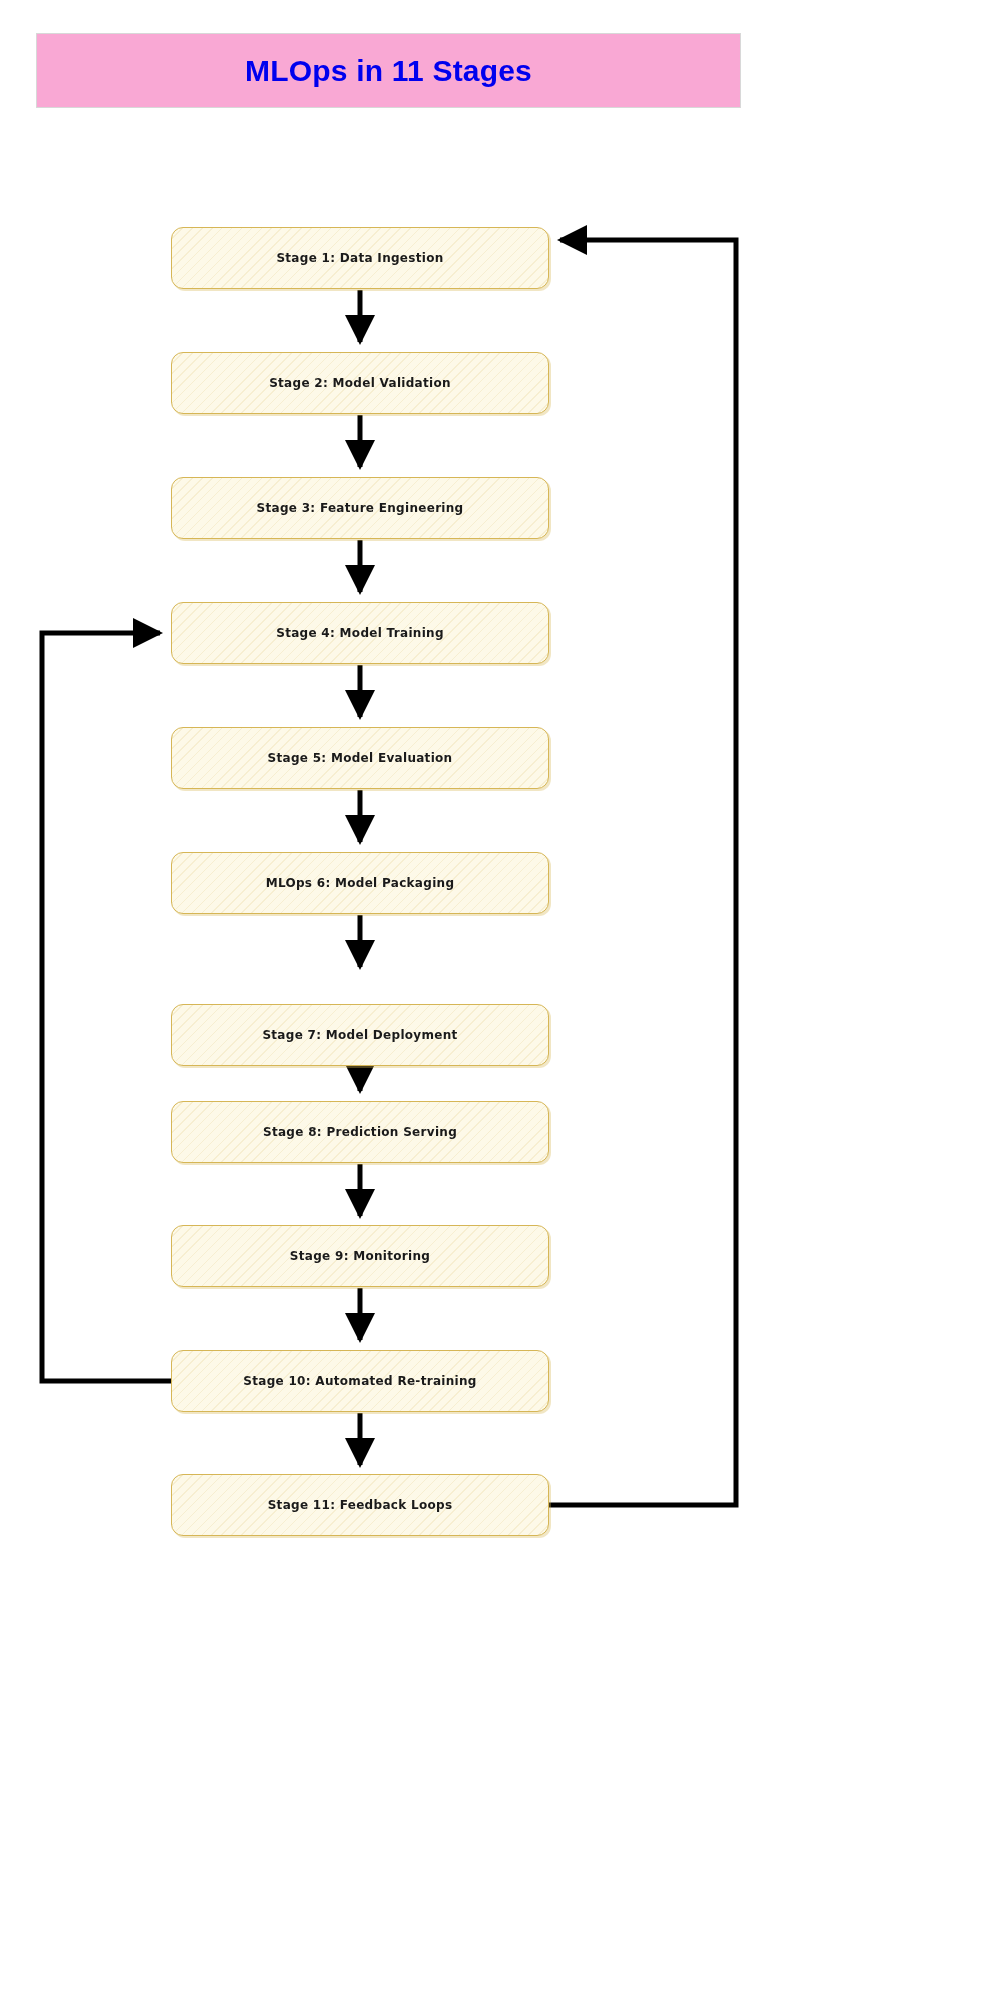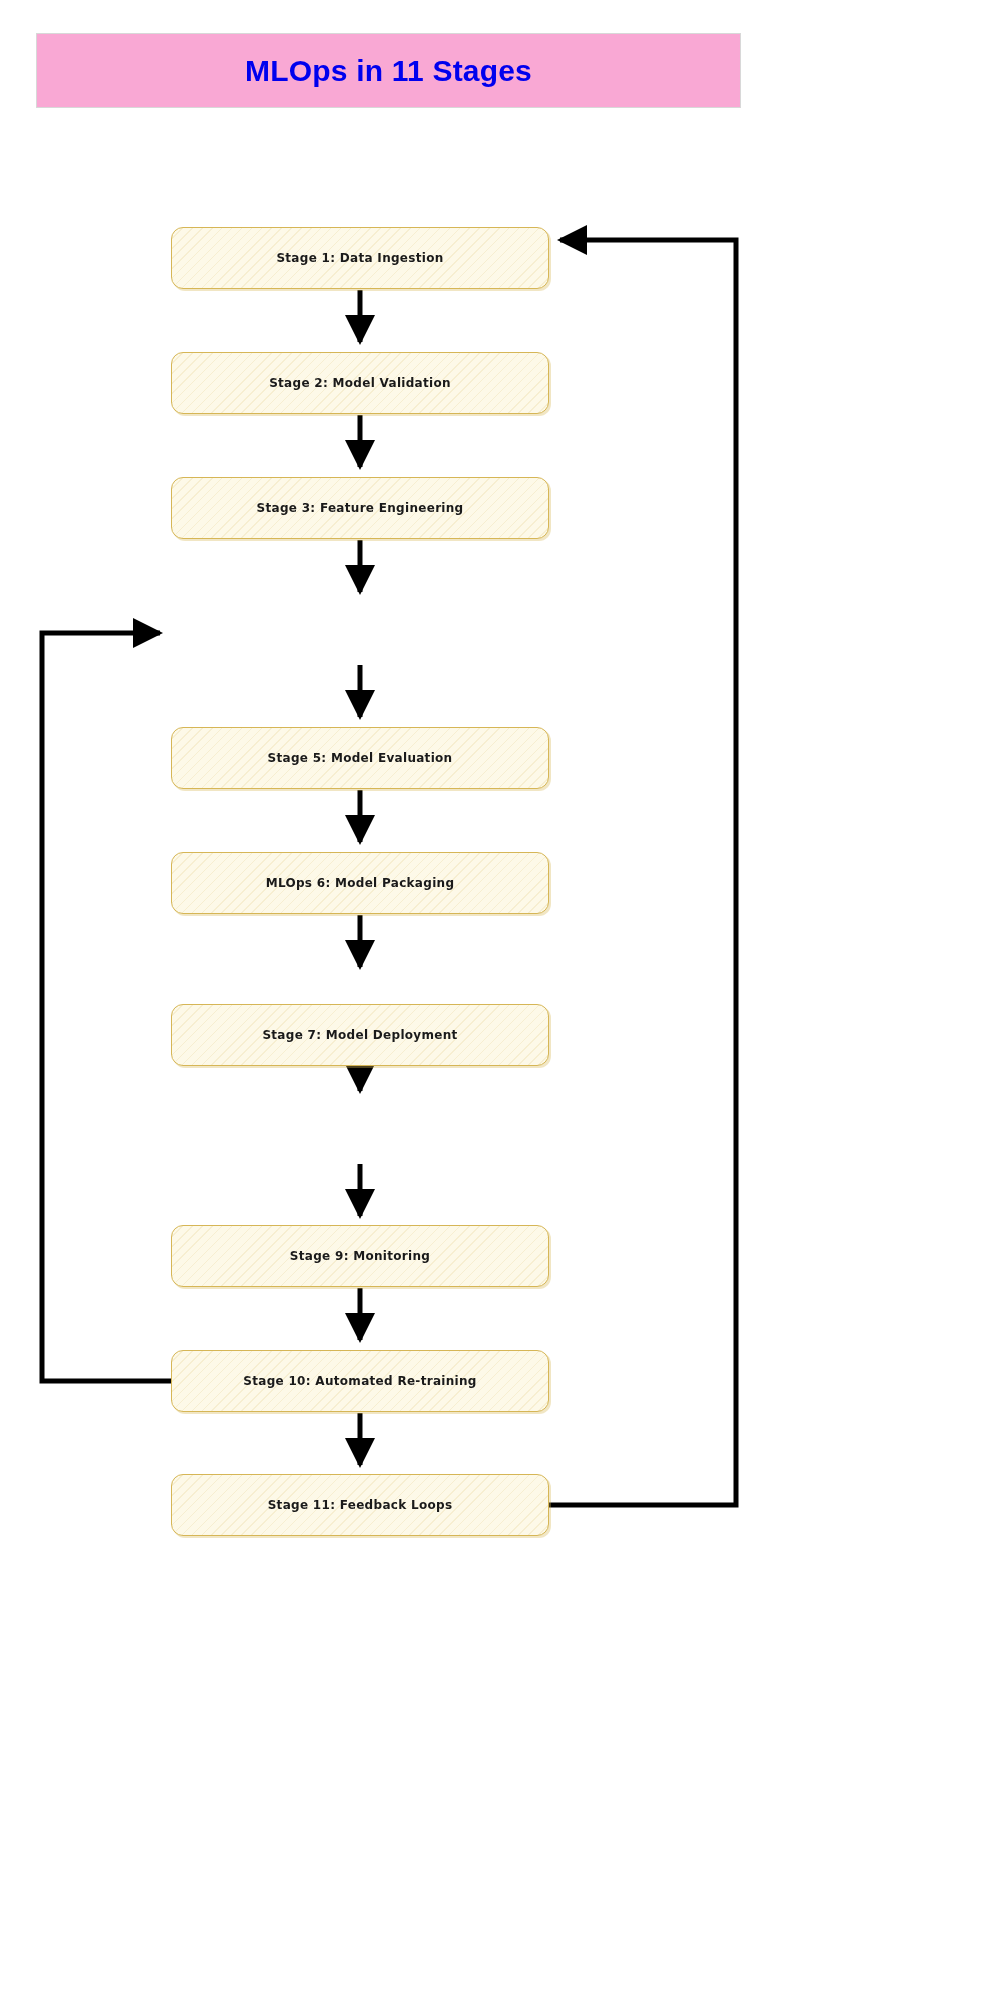--- a/index.html
+++ b/index.html
@@ -119,28 +119,34 @@
 
   <div class="node" style="left:171px; top:227px;">
     <span class="node-label">Stage 1: Data Ingestion</span>
   </div>
   <div class="node" style="left:171px; top:352px;">
     <span class="node-label">Stage 2: Model Validation</span>
   </div>
   <div class="node" style="left:171px; top:477px;align-items:center;">
     <span class="node-label">Stage 3: Feature Engineering</span>
   </div>
+  <div class="node" style="left:171px; top:602px;">
+    <span class="node-label">Stage 4: Model Training</span>
+  </div>
   <div class="node" style="left:171px; top:727px;">
     <span class="node-label">Stage 5: Model Evaluation</span>
   </div>
   <div class="node" style="left:171px; top:852px;">
     <span class="node-label">MLOps 6: Model Packaging</span>
   </div>
   <div class="node" style="left:171px; top:976px;margin-top:28px;">
     <span class="node-label">Stage 7: Model Deployment</span>
+  </div>
+  <div class="node" style="left:171px; top:1101px;">
+    <span class="node-label">Stage 8: Prediction Serving</span>
   </div>
   <div class="node" style="left:171px; top:1225px;">
     <span class="node-label">Stage 9: Monitoring</span>
   </div>
   <div class="node" style="left:171px; top:1350px;">
     <span class="node-label">Stage 10: Automated Re-training</span>
   </div>
   <div class="node" style="left:171px; top:1474px;">
     <span class="node-label">Stage 11: Feedback Loops</span>
   </div>

